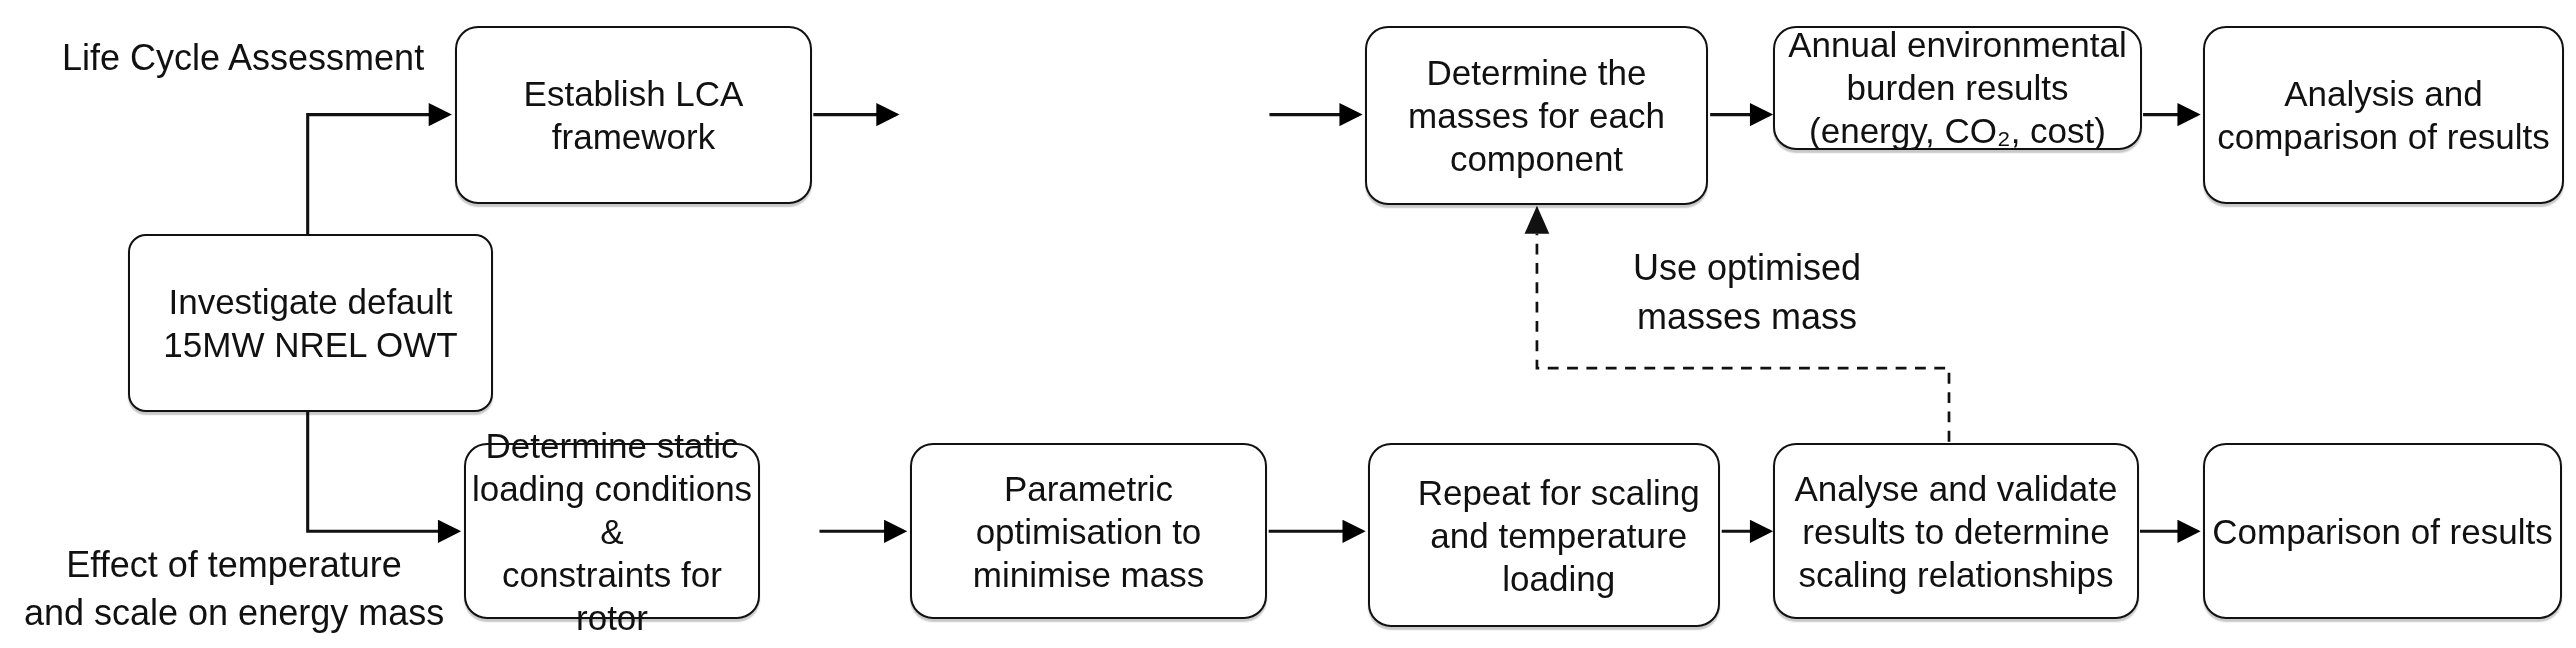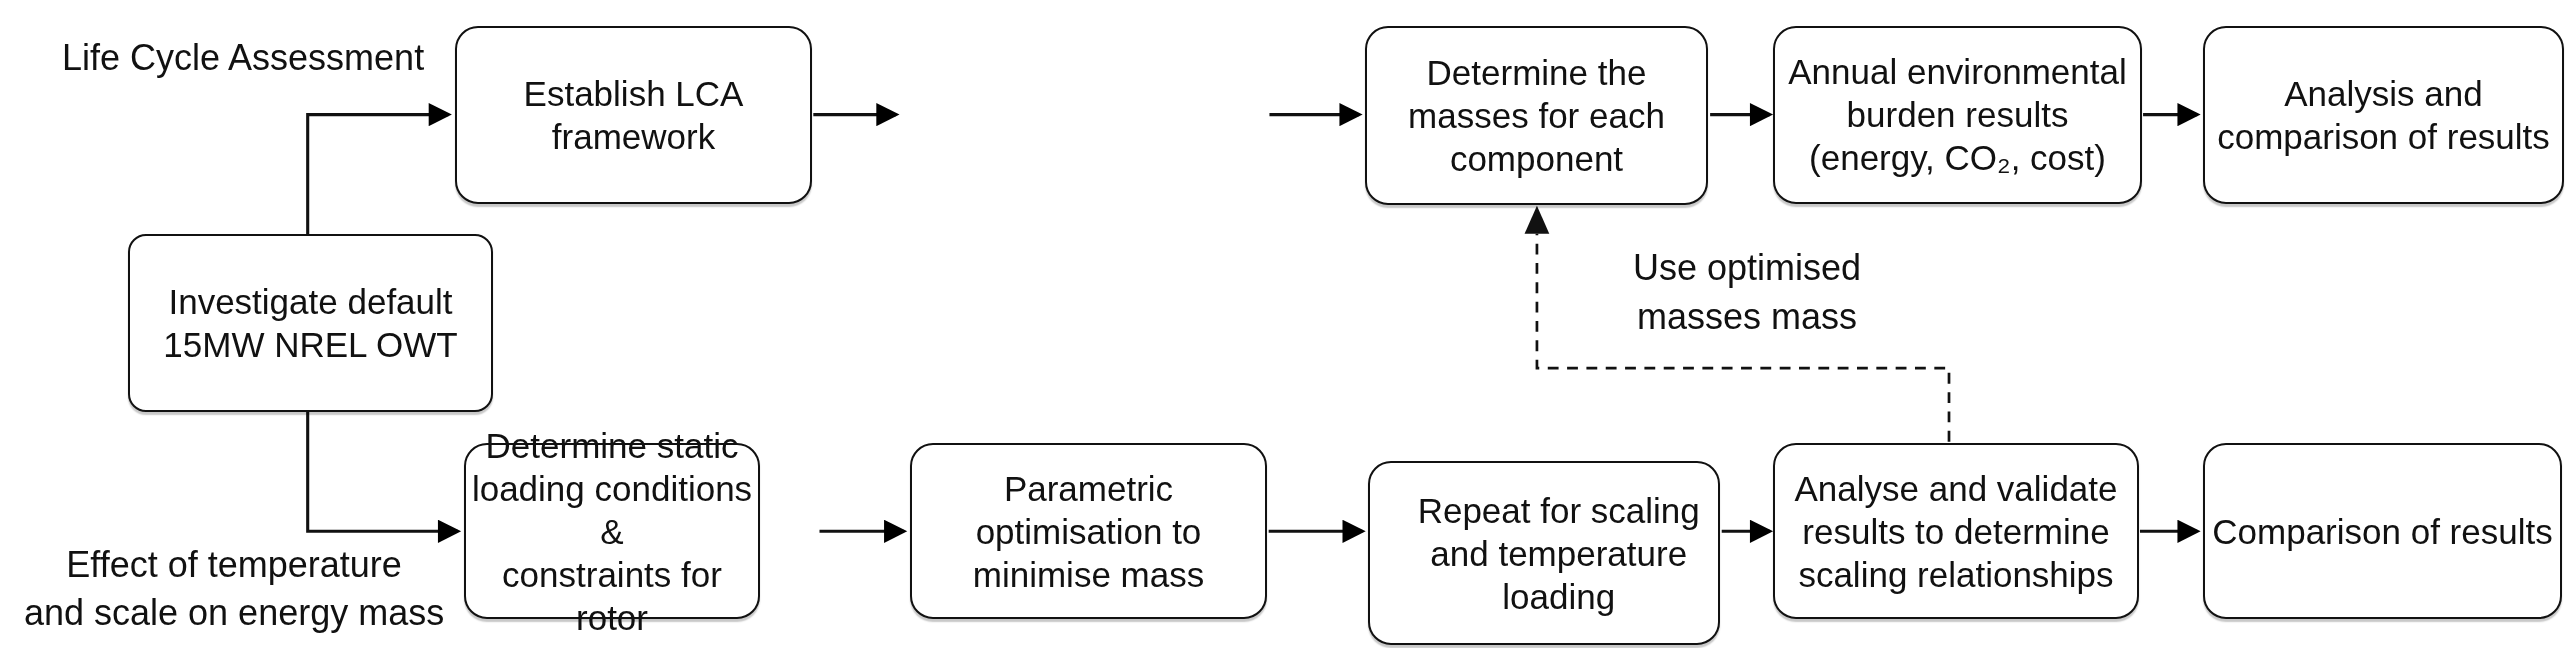--- a/index.html
+++ b/index.html
@@ -101,41 +101,41 @@
 
   <div class="box" style="left:455px;top:25.5px;width:357px;height:178px;">
     <span>Establish LCA
 framework</span>
   </div>
   <div class="box" style="left:1365px;top:25.5px;width:343px;height:179px;">
     <span>Determine the
 masses for each
 component</span>
   </div>
-  <div class="box" style="left:1773px;top:25.5px;width:369px;height:178px;">
+  <div class="box" style="left:1773px;top:25.5px;width:369px;height:124px;">
     <span>Annual environmental
 burden results
 (energy, CO₂, cost)</span>
   </div>
   <div class="box" style="left:2203px;top:25.5px;width:361px;height:178px;">
     <span>Analysis and
 comparison of results</span>
   </div>
 
   <div class="box" style="left:464px;top:443px;width:296px;height:176px;">
     <span>Determine static
 loading conditions &amp;
 constraints for rotor</span>
   </div>
   <div class="box" style="left:910px;top:443px;width:357px;height:176px;">
     <span>Parametric
 optimisation to
 minimise mass</span>
   </div>
-  <div class="box" style="left:1368px;top:461px;width:352px;height:184px;padding-left:34px;">
+  <div class="box" style="left:1368px;top:443px;width:352px;height:184px;padding-left:34px;">
     <span>Repeat for scaling
 and temperature
 loading</span>
   </div>
   <div class="box" style="left:1773px;top:443px;width:366px;height:176px;">
     <span>Analyse and validate
 results to determine
 scaling relationships</span>
   </div>
   <div class="box" style="left:2203px;top:443px;width:359px;height:176px;">

